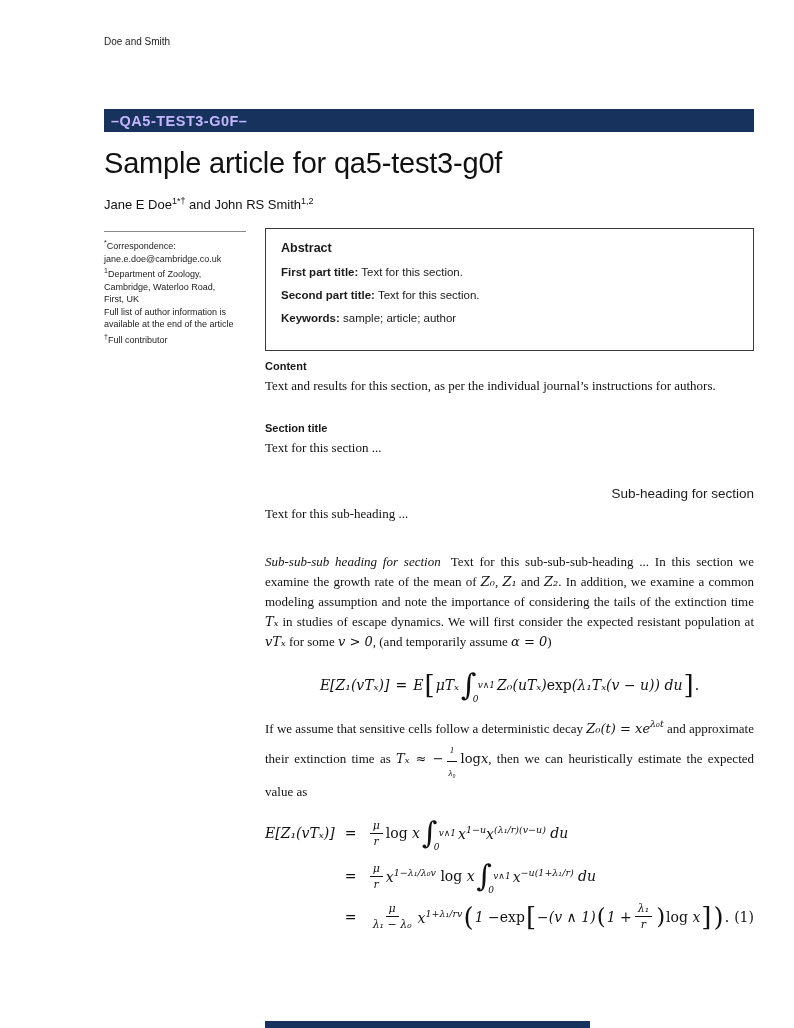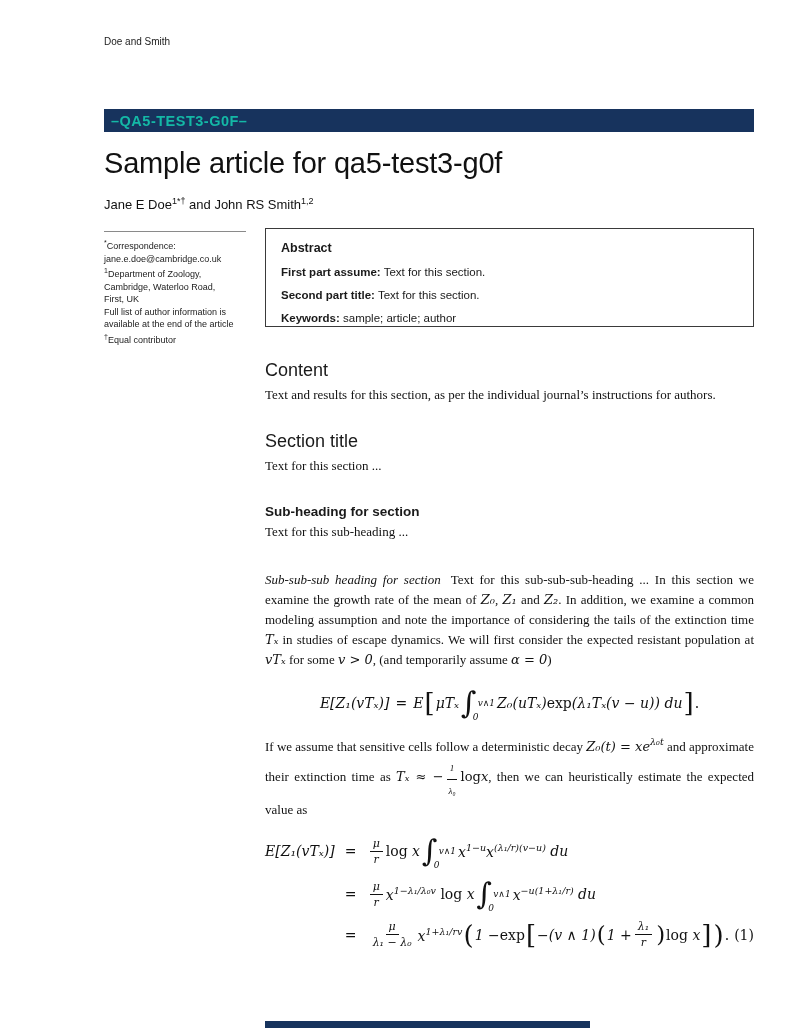--- a/index.html
+++ b/index.html
@@ -3,45 +3,45 @@
 <meta charset="utf-8">
 <style>
   html,body{margin:0;padding:0;background:#fff;}
   .page{position:relative;width:730px;height:1028px;background:#fff;overflow:hidden;
         font-family:"Liberation Sans",sans-serif;color:#1a1a1a;margin:0 auto;}
 
   .running-head{position:absolute;left:72px;top:36px;font-size:10px;color:#222;}
 
   .banner{position:absolute;left:72px;top:109px;width:650px;height:23px;background:#17335d;
           display:flex;align-items:center;}
-  .banner span{color:#14b8a6;font-weight:bold;font-size:14.5px;letter-spacing:.5px;padding-left:7px;}
+  .banner span{color:#c4b5fd;font-weight:bold;font-size:14.5px;letter-spacing:.5px;padding-left:7px;}
 
   .title{position:absolute;left:72px;top:147px;margin:0;font-size:29px;font-weight:500;
          letter-spacing:-.2px;color:#111;}
 
   .authors{position:absolute;left:72px;top:196px;font-size:13px;color:#111;}
   .authors sup{font-size:9px;}
 
   .sidebar{position:absolute;left:72px;top:231px;width:142px;border-top:1px solid #8a8a8a;
            padding-top:5px;font-size:9px;line-height:12.5px;color:#222;}
   .sidebar sup{font-size:7px;}
 
   .abstract-box{position:absolute;left:233px;top:228px;width:457px;border:1px solid #3a3a3a;
-                padding:12px 15px 0 15px;}
+                padding:12px 15px 24px 15px;}
   .abs-heading{font-size:12.5px;font-weight:bold;margin-bottom:10px;}
   .abs-row{font-size:11.5px;margin-top:8px;line-height:15px;}
   .abs-row .lbl{font-weight:bold;}
 
   .main{position:absolute;left:233px;top:360px;width:489px;}
-  .sec-h{font-family:"Liberation Sans",sans-serif;font-size:18px;font-weight:normal;margin:0 0 4px 0;}
+  .sec-h{font-family:"Liberation Sans",sans-serif;font-size:11px;font-weight:bold;margin:0 0 4px 0;}
   .body-p{font-family:"Liberation Serif",serif;font-size:13px;line-height:20px;
           text-align:justify;margin:0;color:#111;}
   .gap26{margin-top:26px;}
   .gap28{margin-top:28px;}
-  .sub-h{font-size:13.5px;font-weight:700;margin:28px 0 3px 0;}
+  .sub-h{font-size:13.5px;font-weight:400;margin:28px 0 3px 0;text-align:right;}
   .subsub-h{font-family:"Liberation Serif",serif;font-style:italic;font-size:13.5px;margin:30px 0 3px 0;}
   .runin{font-family:"Liberation Serif",serif;font-style:italic;padding-right:10px;}
 
   .mv{font-family:"DejaVu Serif",serif;font-style:italic;}
   .rm{font-style:normal;}
 
   
   .eq-line{display:flex;justify-content:center;align-items:center;margin:16px 0 12px 0;
            font-family:"DejaVu Serif",serif;font-style:italic;font-size:14px;color:#111;}
   .eq-line .sp{width:6px;}
@@ -86,26 +86,26 @@
   <div class="authors"><span>Jane E Doe</span><sup>1*†</sup><span> and </span><span>John RS Smith</span><sup>1,2</sup></div>
 
   <aside class="sidebar">
     <div><sup>*</sup><span>Correspondence:</span></div>
     <div><span>jane.e.doe@cambridge.co.uk</span></div>
     <div><sup>1</sup><span>Department of Zoology,</span></div>
     <div><span>Cambridge, Waterloo Road,</span></div>
     <div><span>First, UK</span></div>
     <div><span>Full list of author information is</span></div>
     <div><span>available at the end of the article</span></div>
-    <div><sup>†</sup><span>Equal contributor</span></div>
+    <div><sup>†</sup><span>Full contributor</span></div>
   </aside>
 
   <div class="abstract-box">
     <div class="abs-heading">Abstract</div>
-    <div class="abs-row"><span class="lbl">First part assume:</span><span> Text for this section.</span></div>
+    <div class="abs-row"><span class="lbl">First part title:</span><span> Text for this section.</span></div>
     <div class="abs-row"><span class="lbl">Second part title:</span><span> Text for this section.</span></div>
     <div class="abs-row"><span class="lbl">Keywords:</span><span> sample; article; author</span></div>
   </div>
 
   <div class="main">
 
     <h2 class="sec-h">Content</h2>
     <p class="body-p">Text and results for this section, as per the individual journal’s instructions for authors.</p>
 
     <h2 class="sec-h gap26">Section title</h2>

